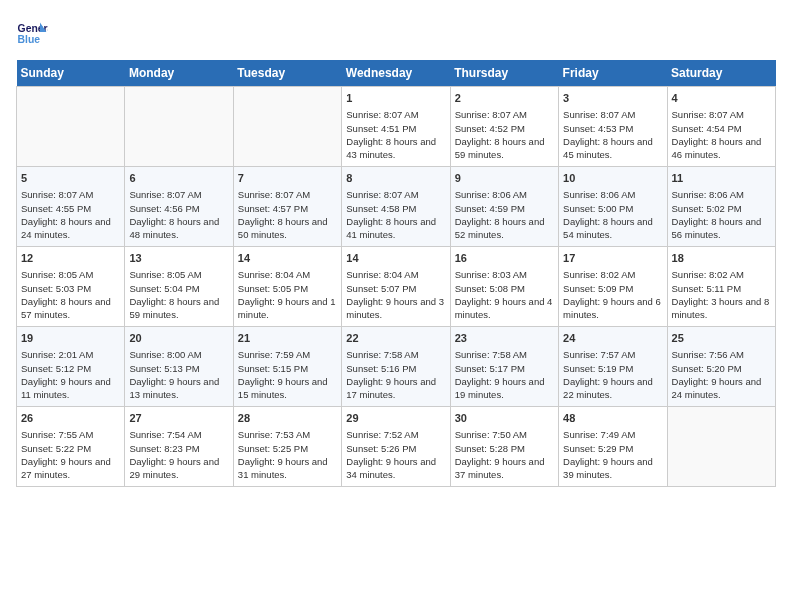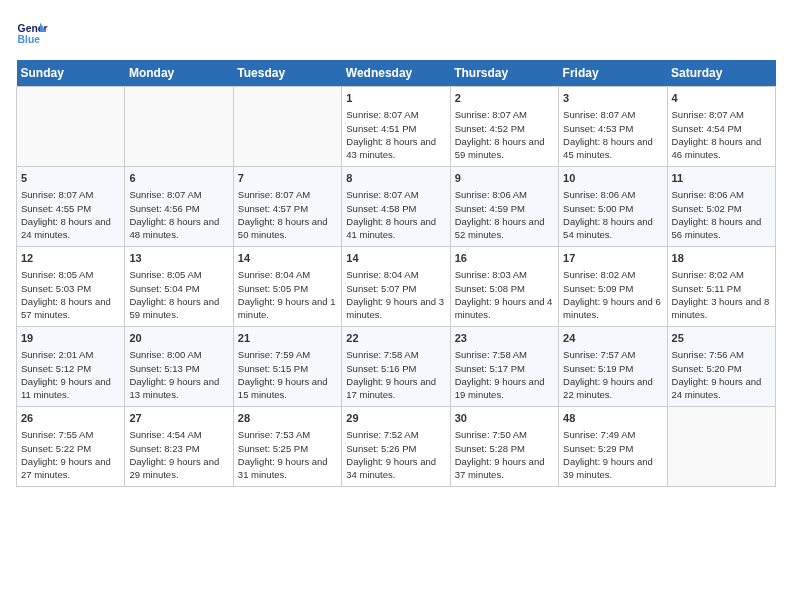--- a/index.html
+++ b/index.html
@@ -137,21 +137,21 @@
         <td class="filled"><span class="day-num">19</span><span>Sunrise: 2:01 AM</span><br><span>Sunset: 5:12 PM</span><br><span>Daylight: 9 hours and 11 minutes.</span></td>
         <td class="filled"><span class="day-num">20</span><span>Sunrise: 8:00 AM</span><br><span>Sunset: 5:13 PM</span><br><span>Daylight: 9 hours and 13 minutes.</span></td>
         <td class="filled"><span class="day-num">21</span><span>Sunrise: 7:59 AM</span><br><span>Sunset: 5:15 PM</span><br><span>Daylight: 9 hours and 15 minutes.</span></td>
         <td class="filled"><span class="day-num">22</span><span>Sunrise: 7:58 AM</span><br><span>Sunset: 5:16 PM</span><br><span>Daylight: 9 hours and 17 minutes.</span></td>
         <td class="filled"><span class="day-num">23</span><span>Sunrise: 7:58 AM</span><br><span>Sunset: 5:17 PM</span><br><span>Daylight: 9 hours and 19 minutes.</span></td>
         <td class="filled"><span class="day-num">24</span><span>Sunrise: 7:57 AM</span><br><span>Sunset: 5:19 PM</span><br><span>Daylight: 9 hours and 22 minutes.</span></td>
         <td class="filled"><span class="day-num">25</span><span>Sunrise: 7:56 AM</span><br><span>Sunset: 5:20 PM</span><br><span>Daylight: 9 hours and 24 minutes.</span></td>
       </tr>
       <tr>
         <td class="filled"><span class="day-num">26</span><span>Sunrise: 7:55 AM</span><br><span>Sunset: 5:22 PM</span><br><span>Daylight: 9 hours and 27 minutes.</span></td>
-        <td class="filled"><span class="day-num">27</span><span>Sunrise: 4:54 AM</span><br><span>Sunset: 8:23 PM</span><br><span>Daylight: 9 hours and 29 minutes.</span></td>
+        <td class="filled"><span class="day-num">27</span><span>Sunrise: 7:54 AM</span><br><span>Sunset: 8:23 PM</span><br><span>Daylight: 9 hours and 29 minutes.</span></td>
         <td class="filled"><span class="day-num">28</span><span>Sunrise: 7:53 AM</span><br><span>Sunset: 5:25 PM</span><br><span>Daylight: 9 hours and 31 minutes.</span></td>
         <td class="filled"><span class="day-num">29</span><span>Sunrise: 7:52 AM</span><br><span>Sunset: 5:26 PM</span><br><span>Daylight: 9 hours and 34 minutes.</span></td>
         <td class="filled"><span class="day-num">30</span><span>Sunrise: 7:50 AM</span><br><span>Sunset: 5:28 PM</span><br><span>Daylight: 9 hours and 37 minutes.</span></td>
         <td class="filled"><span class="day-num">48</span><span>Sunrise: 7:49 AM</span><br><span>Sunset: 5:29 PM</span><br><span>Daylight: 9 hours and 39 minutes.</span></td>
         <td class="empty"></td>
       </tr>
     </tbody>
 </table>
 
 </body></html>

